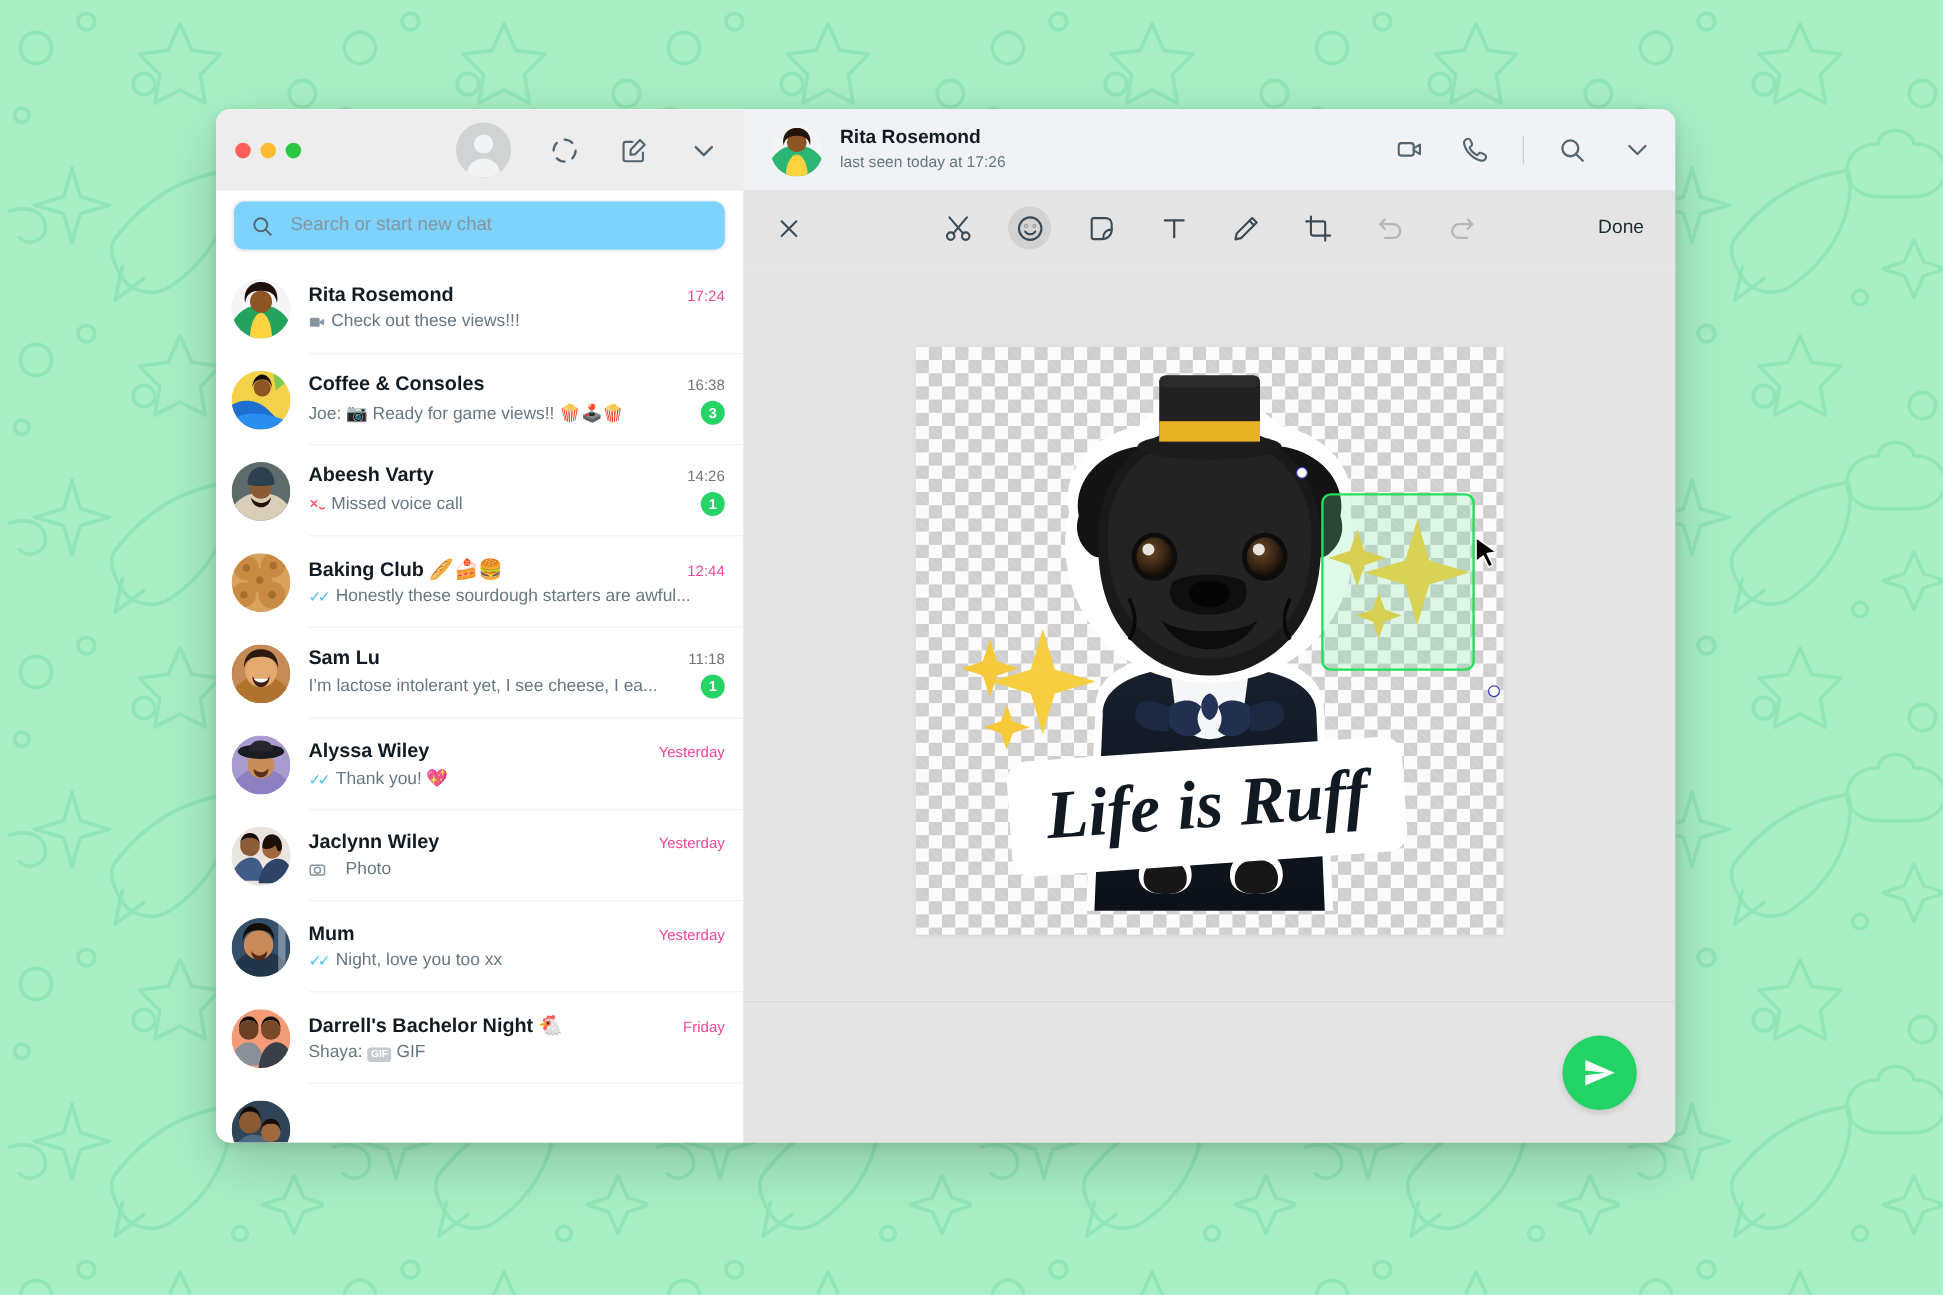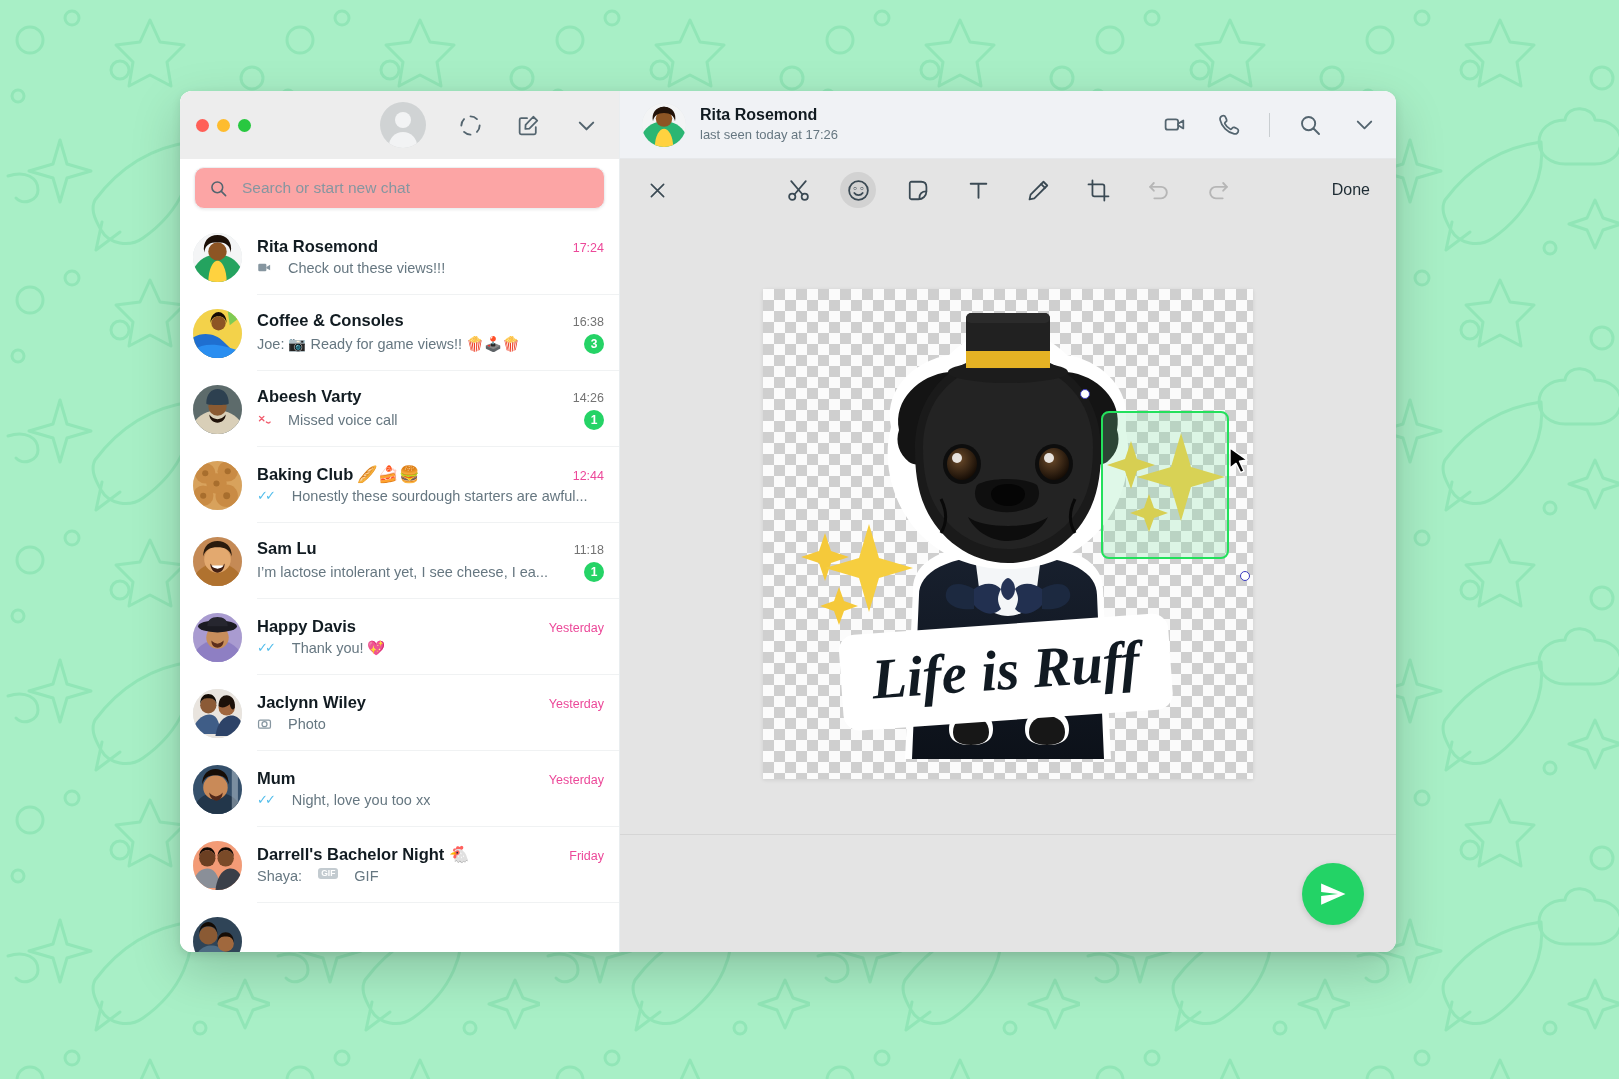--- a/index.html
+++ b/index.html
@@ -90,21 +90,21 @@
     color: #54656f;
     cursor: pointer;
     flex: none;
   }
   .icon-btn svg { display: block; }
 
   
   #search-row { padding: 8px 14px 10px 14px; background: #fff; flex: none; }
   #search-box {
     height: 42px;
-    background: #fca5a5;
+    background: #7dd3fc;
     border: 1px solid #eceff1;
     border-radius: 10px;
     display: flex; align-items: center;
     padding: 0 14px;
     gap: 14px;
     box-shadow: 0 1px 3px rgba(11,20,26,.08);
   }
   #search-box .mag { color: #54656f; display: flex; }
   #search-input {
     border: none; outline: none;
@@ -163,22 +163,22 @@
   .chat-line2 { display: flex; align-items: center; gap: 5px; margin-top: 4px; }
   .chat-msg {
     font-size: 14.5px;
     color: #667781;
     white-space: nowrap;
     overflow: hidden;
     text-overflow: ellipsis;
     flex: 1;
     min-width: 0;
     display: flex;
-    align-items: flex-start;
-    gap: 16px;
+    align-items: flex-end;
+    gap: 4px;
   }
   .badge {
     min-width: 20px; height: 20px;
     border-radius: 10px;
     background: #25d366;
     color: #fff;
     font-size: 12px;
     font-weight: bold;
     display: flex; align-items: center; justify-content: center;
     padding: 0 6px;
@@ -565,21 +565,21 @@
                 <rect width="48" height="48" fill="#a99bd0"></rect>
                 <path d="M0 41c6-10 14-14 24-14s18 4 24 14v7H0z" fill="#8e7fc3"></path>
                 <circle cx="24" cy="24" r="11" fill="#c78e5c"></circle>
                 <ellipse cx="24" cy="13" rx="19" ry="6" fill="#1b1b22"></ellipse>
                 <path d="M14 13c0-6 4-9 10-9s10 3 10 9z" fill="#26262f"></path>
                 <path d="M18 27c4 4 8 4 12 0 0 5-3 7-6 7s-6-2-6-7z" fill="#5c2e1c"></path>
               </svg>
             </div>
             <div class="chat-main">
               <div class="chat-line1">
-                <div class="chat-name">Happy Davis</div>
+                <div class="chat-name">Alyssa Wiley</div>
                 <div class="chat-time">Yesterday</div>
               </div>
               <div class="chat-line2">
                 <div class="chat-msg">
                   <span class="ticks">✓✓</span>
                   <span style="overflow: hidden; text-overflow: ellipsis; white-space: nowrap;">Thank you! 💖</span>
                 </div>
               </div>
             </div>
           </div>
@@ -601,21 +601,21 @@
                 <div class="chat-time">Yesterday</div>
               </div>
               <div class="chat-line2">
                 <div class="chat-msg">
                   <span class="mini-icon">
                     <svg width="15" height="15" viewBox="0 0 24 24" fill="none" stroke="#8696a0" stroke-width="2">
                       <rect x="2.5" y="6.5" width="19" height="13" rx="2.5"></rect>
                       <circle cx="12" cy="13" r="4"></circle>
                     </svg>
                   </span>
-                  <span style="overflow: hidden; text-overflow: ellipsis; white-space: nowrap;">Photo</span>
+                  <span style="overflow: hidden; text-overflow: ellipsis; white-space: nowrap; margin-left: 12px;">Photo</span>
                 </div>
               </div>
             </div>
           </div>
           <div class="chat-row">
             <div class="chat-avatar">
               <svg viewBox="0 0 48 48">
                 <rect width="48" height="48" fill="#35506b"></rect>
                 <path d="M0 42c6-11 13-15 23-15s19 4 25 15v6H0z" fill="#22364a"></path>
                 <circle cx="22" cy="22" r="12" fill="#c98a58"></circle>

